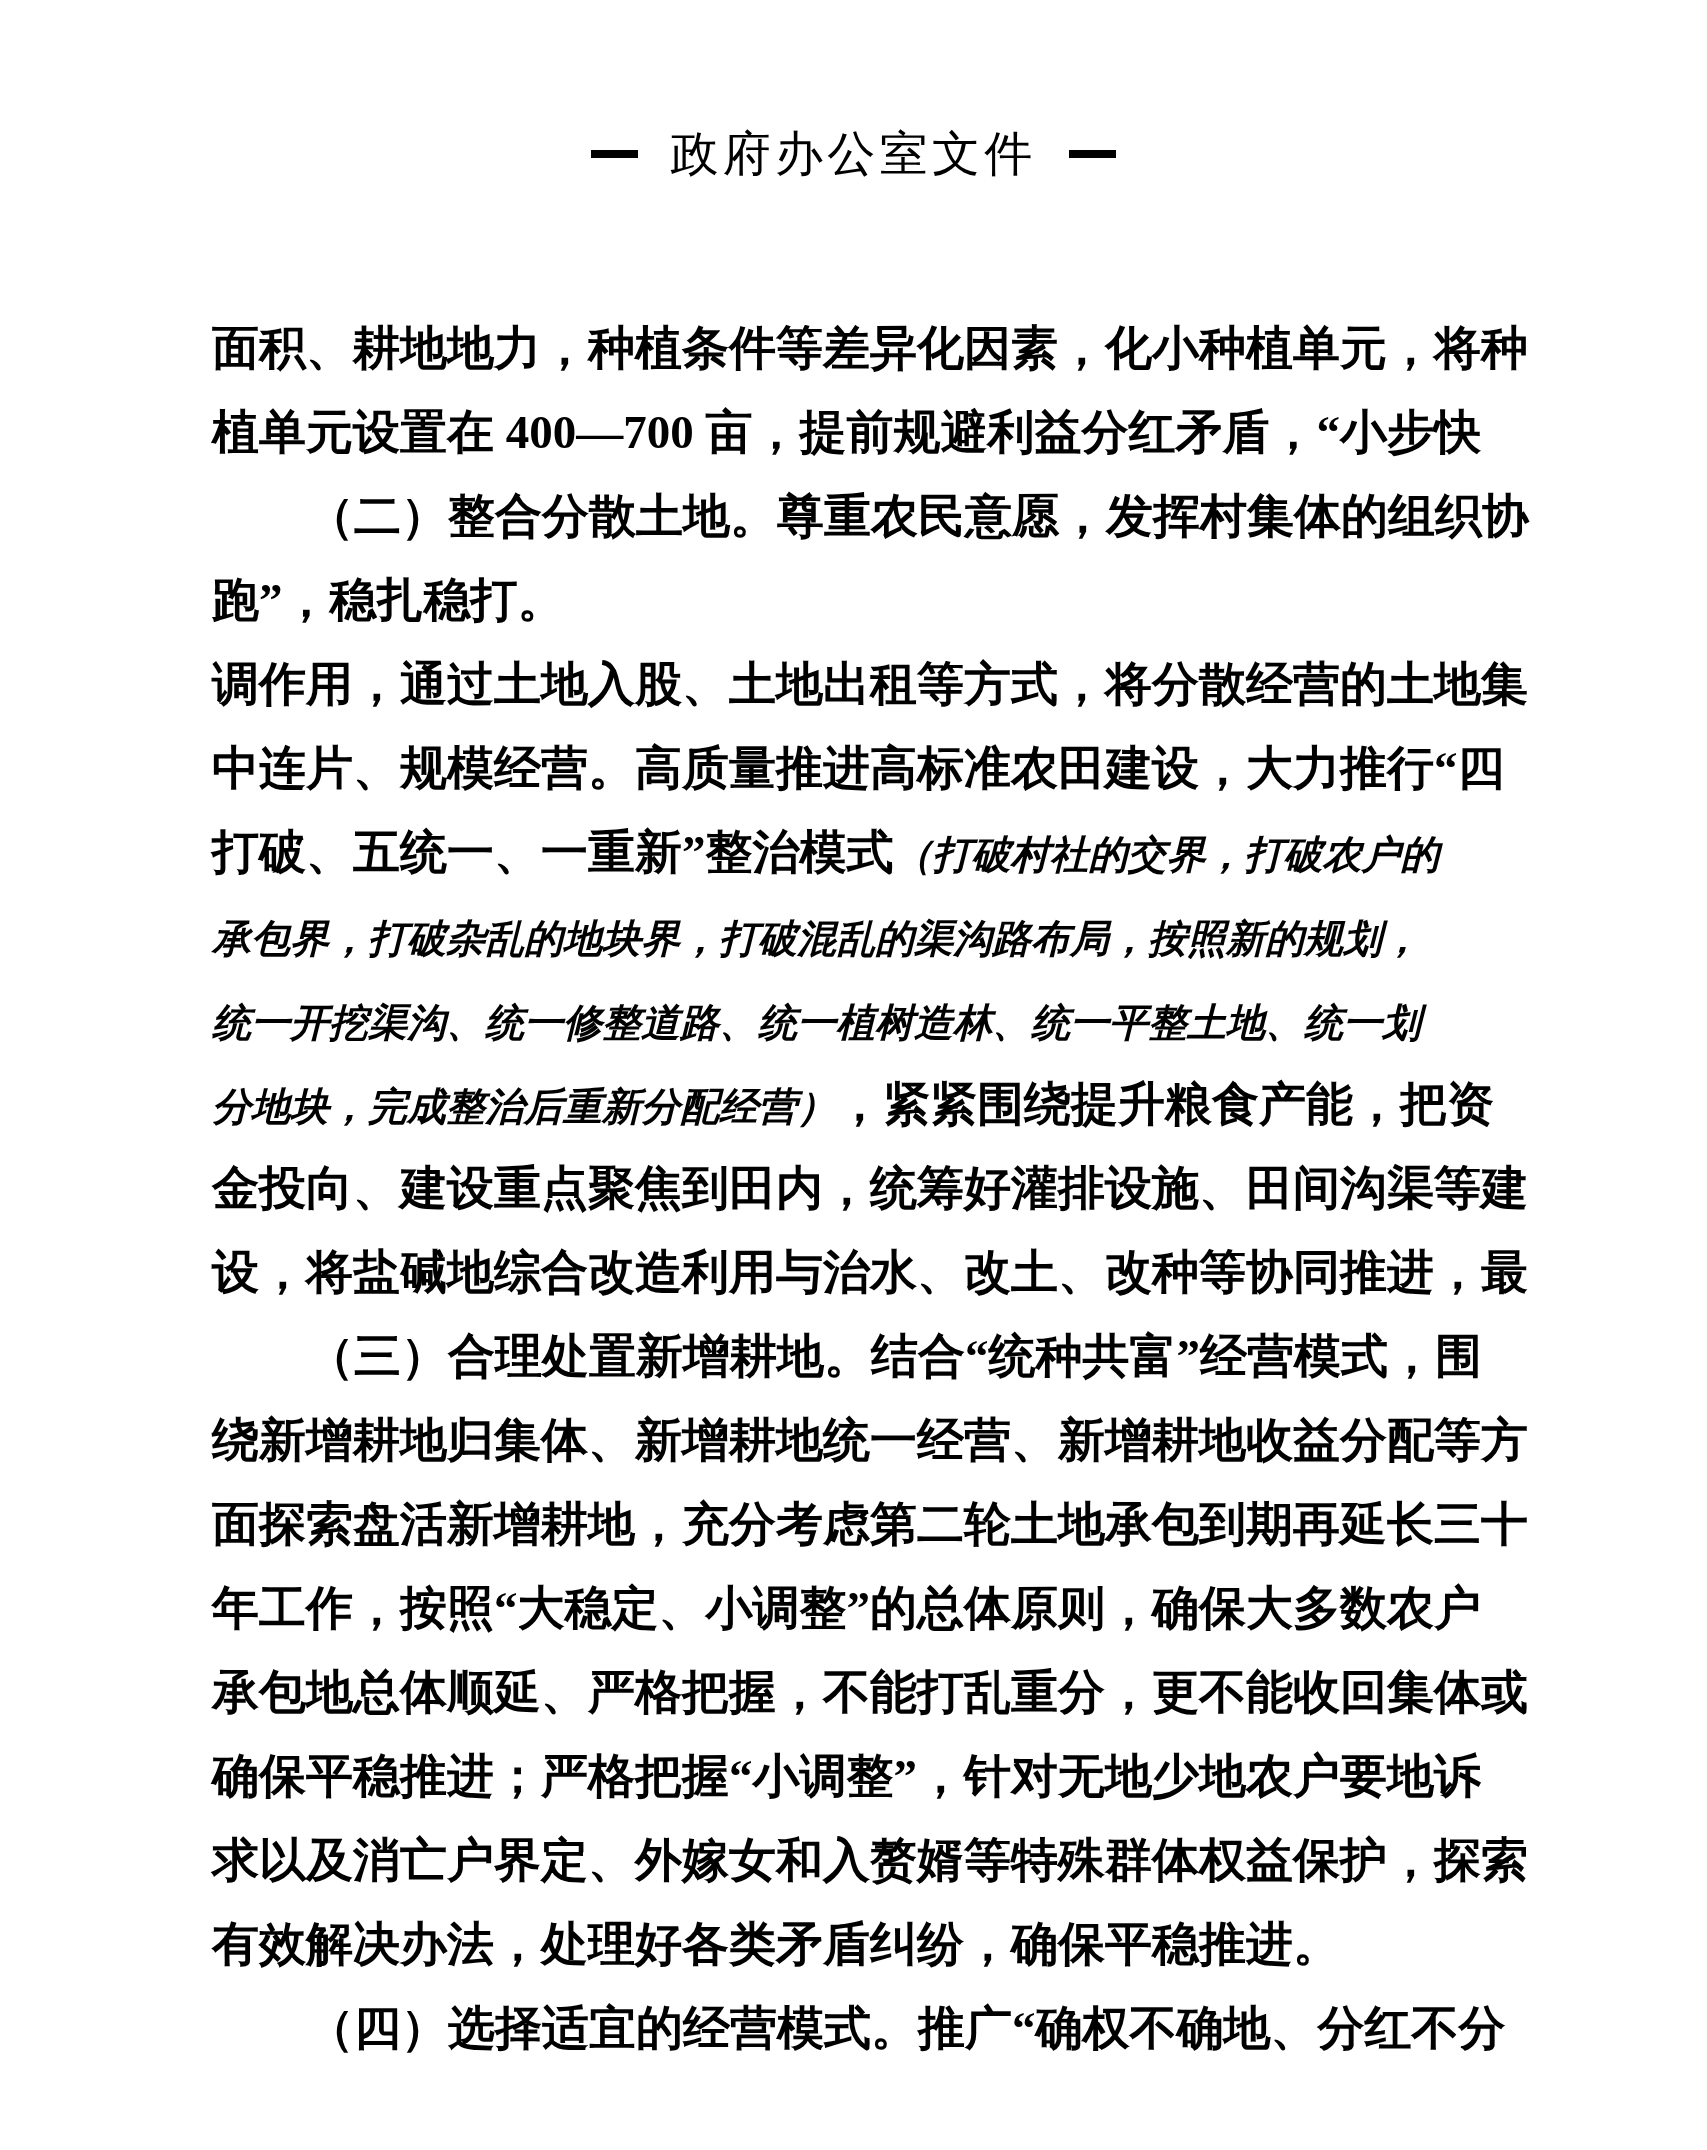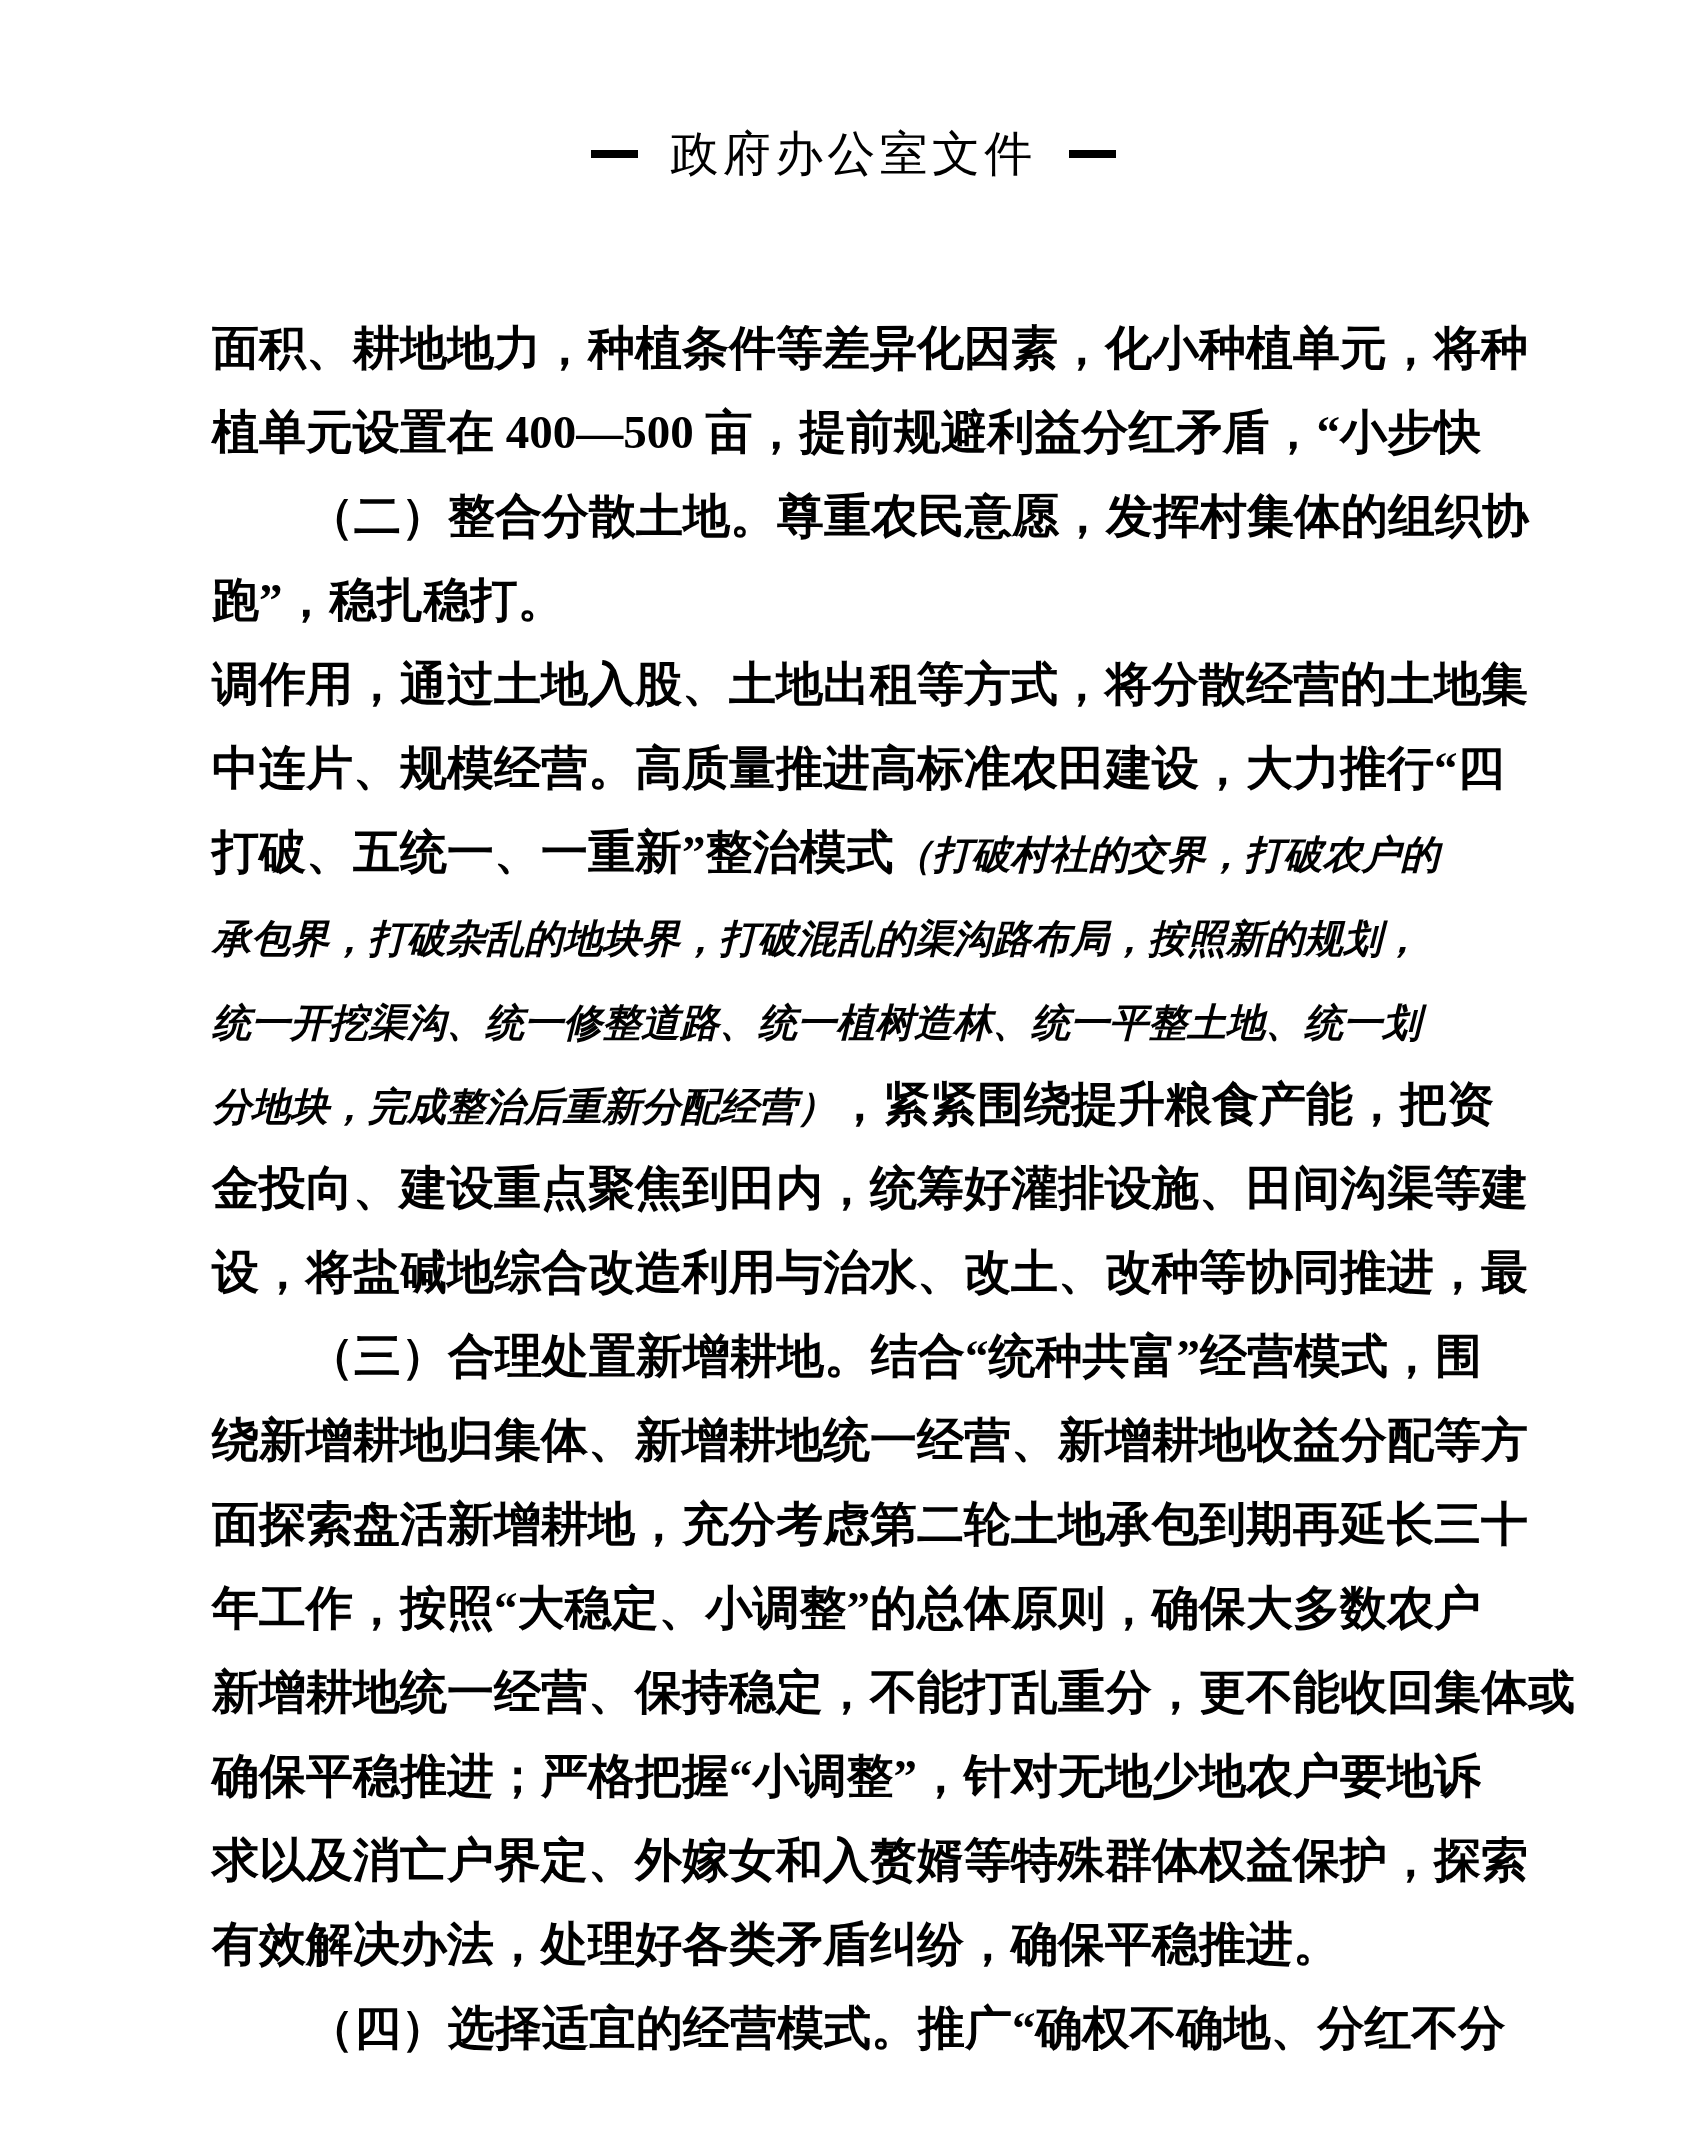--- a/index.html
+++ b/index.html
@@ -73,36 +73,36 @@
 <div class="page">
 
   <div class="doc-header">
     <span class="header-bar"></span>
     <span class="header-title">政府办公室文件</span>
     <span class="header-bar"></span>
   </div>
 
   <div class="doc-body">
       <div class="text-line"><span class="seg-normal">面积、耕地地力，种植条件等差异化因素，化小种植单元，将种</span></div>
-      <div class="text-line"><span class="seg-normal">植单元设置在 400—500 亩，提前规避利益分红矛盾，“小步快</span></div>
+      <div class="text-line"><span class="seg-normal">植单元设置在 400—700 亩，提前规避利益分红矛盾，“小步快</span></div>
       <div class="text-line indent"><span class="seg-heading">（二）整合分散土地。</span><span class="seg-normal">尊重农民意愿，发挥村集体的组织协</span></div>
       <div class="text-line"><span class="seg-normal">跑”，稳扎稳打。</span></div>
       <div class="text-line"><span class="seg-normal">调作用，通过土地入股、土地出租等方式，将分散经营的土地集</span></div>
       <div class="text-line"><span class="seg-normal">中连片、规模经营。高质量推进高标准农田建设，大力推行“四</span></div>
       <div class="text-line"><span class="seg-normal">打破、五统一、一重新”整治模式</span><span class="seg-annot">（打破村社的交界，打破农户的</span></div>
       <div class="text-line"><span class="seg-annot">承包界，打破杂乱的地块界，打破混乱的渠沟路布局，按照新的规划，</span></div>
       <div class="text-line"><span class="seg-annot">统一开挖渠沟、统一修整道路、统一植树造林、统一平整土地、统一划</span></div>
       <div class="text-line"><span class="seg-annot">分地块，完成整治后重新分配经营）</span><span class="seg-normal">，紧紧围绕提升粮食产能，把资</span></div>
       <div class="text-line"><span class="seg-normal">金投向、建设重点聚焦到田内，统筹好灌排设施、田间沟渠等建</span></div>
       <div class="text-line"><span class="seg-normal">设，将盐碱地综合改造利用与治水、改土、改种等协同推进，最</span></div>
       <div class="text-line indent"><span class="seg-heading">（三）合理处置新增耕地。</span><span class="seg-normal">结合“统种共富”经营模式，围</span></div>
       <div class="text-line"><span class="seg-normal">绕新增耕地归集体、新增耕地统一经营、新增耕地收益分配等方</span></div>
       <div class="text-line"><span class="seg-normal">面探索盘活新增耕地，充分考虑第二轮土地承包到期再延长三十</span></div>
       <div class="text-line"><span class="seg-normal">年工作，按照“大稳定、小调整”的总体原则，确保大多数农户</span></div>
-      <div class="text-line"><span class="seg-normal">新增耕地统一经营、保持稳定，不能打乱重分，更不能收回集体或</span></div>
+      <div class="text-line"><span class="seg-normal">承包地总体顺延、严格把握，不能打乱重分，更不能收回集体或</span></div>
       <div class="text-line"><span class="seg-normal">确保平稳推进；严格把握“小调整”，针对无地少地农户要地诉</span></div>
       <div class="text-line"><span class="seg-normal">求以及消亡户界定、外嫁女和入赘婿等特殊群体权益保护，探索</span></div>
       <div class="text-line"><span class="seg-normal">有效解决办法，处理好各类矛盾纠纷，确保平稳推进。</span></div>
       <div class="text-line indent"><span class="seg-heading">（四）选择适宜的经营模式。</span><span class="seg-normal">推广“确权不确地、分红不分</span></div>
     </div>
 
 </div>
 
 
 </body></html>

